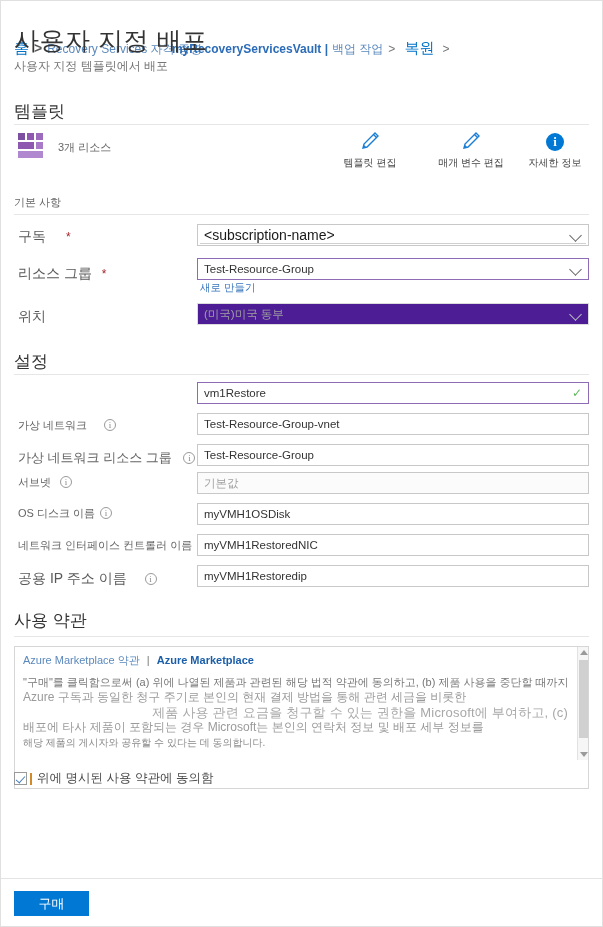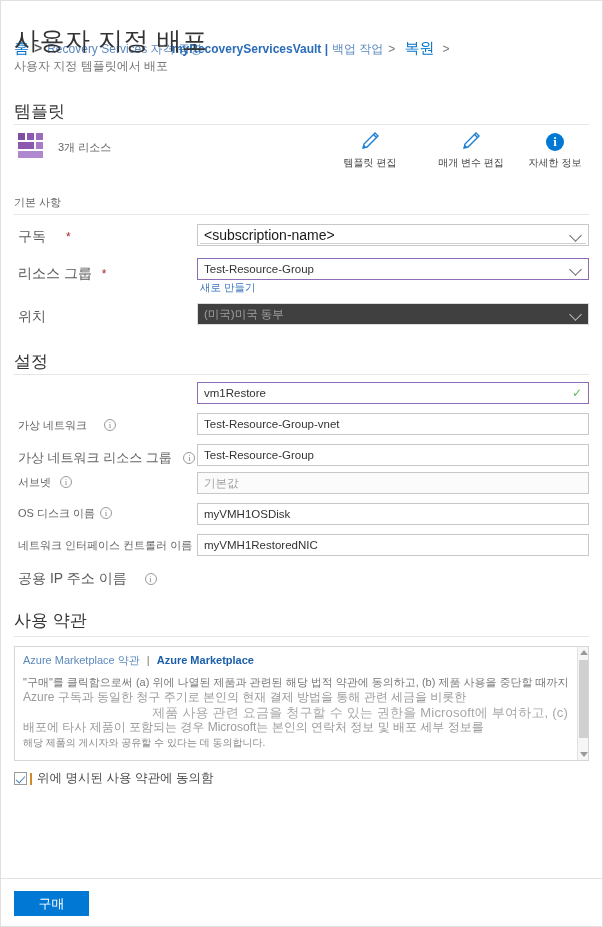--- a/index.html
+++ b/index.html
@@ -95,21 +95,21 @@
     vertical-align: 1px;
   }
 
   .fctl {
     position: absolute; left: 197px; width: 392px; height: 22px;
     border: 1px solid #c8c8c8; background: #fff;
     font-size: 11.5px; color: #333;
     display:flex; align-items:center; padding: 0 6px;
   }
   .fctl.focus { border: 1px solid #8e6bb5; }
-  .fctl.disabled { background:#404040; border-color:#dcdcdc; color:#a6a6a6; }
+  .fctl.disabled { background:#4c1d95; border-color:#dcdcdc; color:#a6a6a6; }
   .fctl .val { flex: 1 1 auto; overflow:hidden; white-space:nowrap; }
   .fctl .val.big { font-size: 14px; color:#1a1a1a; }
   .fctl .val.ph { color:#a0a0a0; }
   .chev {
     width: 12px; height: 12px; flex: 0 0 auto; position: relative;
   }
   .chev::before {
     content:""; position:absolute; left:1px; top:2px;
     width:8px; height:8px;
     border-right: 1.4px solid #666; border-bottom: 1.4px solid #666;
@@ -121,21 +121,21 @@
     position:absolute; left:200px; top:243px; width:386px; height:1px;
     background:#d0d0d0;
   }
   .createnew {
     position: absolute; left: 200px; top: 281px;
     font-size: 10.5px; color: #3a76bc; cursor:pointer;
   }
 
   
   .terms-box {
-    position:absolute; left:14px; top:646px; width:575px; height:115px;
+    position:absolute; left:14px; top:646px; width:575px; height:143px;
     border:1px solid #d6d6d6; background:#fff; overflow:hidden;
   }
   .terms-links {
     position:absolute; left:8px; top:6px; font-size:11px; white-space:nowrap;
   }
   .tl-a { color:#5b89bd; cursor:pointer; }
   .tl-b { color:#1b5faa; font-weight:bold; cursor:pointer; }
   .tl-sep { color:#777; margin:0 4px; }
   .terms-body {
     position:absolute; left:8px; top:28px; width:545px;
@@ -325,20 +325,23 @@
     <span class="infoi" style="margin-left:4px">i</span>
   </div>
   <div class="fctl" style="top:534px">
     <span class="val">myVMH1RestoredNIC</span>
   </div>
 
   <div class="flabel big" style="top:570px">
     <span>공용 IP 주소 이름</span>
     <span class="infoi" style="margin-left:14px">i</span>
   </div>
+  <div class="fctl" style="top:565px">
+    <span class="val">myVMH1Restoredip</span>
+  </div>
 
   <div class="section-h" style="top:609px">사용 약관</div>
   <div class="rule" style="top:636px"></div>
 
   <div class="terms-box">
     <div class="terms-links">
       <span class="tl-a">Azure Marketplace 약관</span>
       <span class="tl-sep">|</span>
       <span class="tl-b">Azure Marketplace</span>
     </div>

